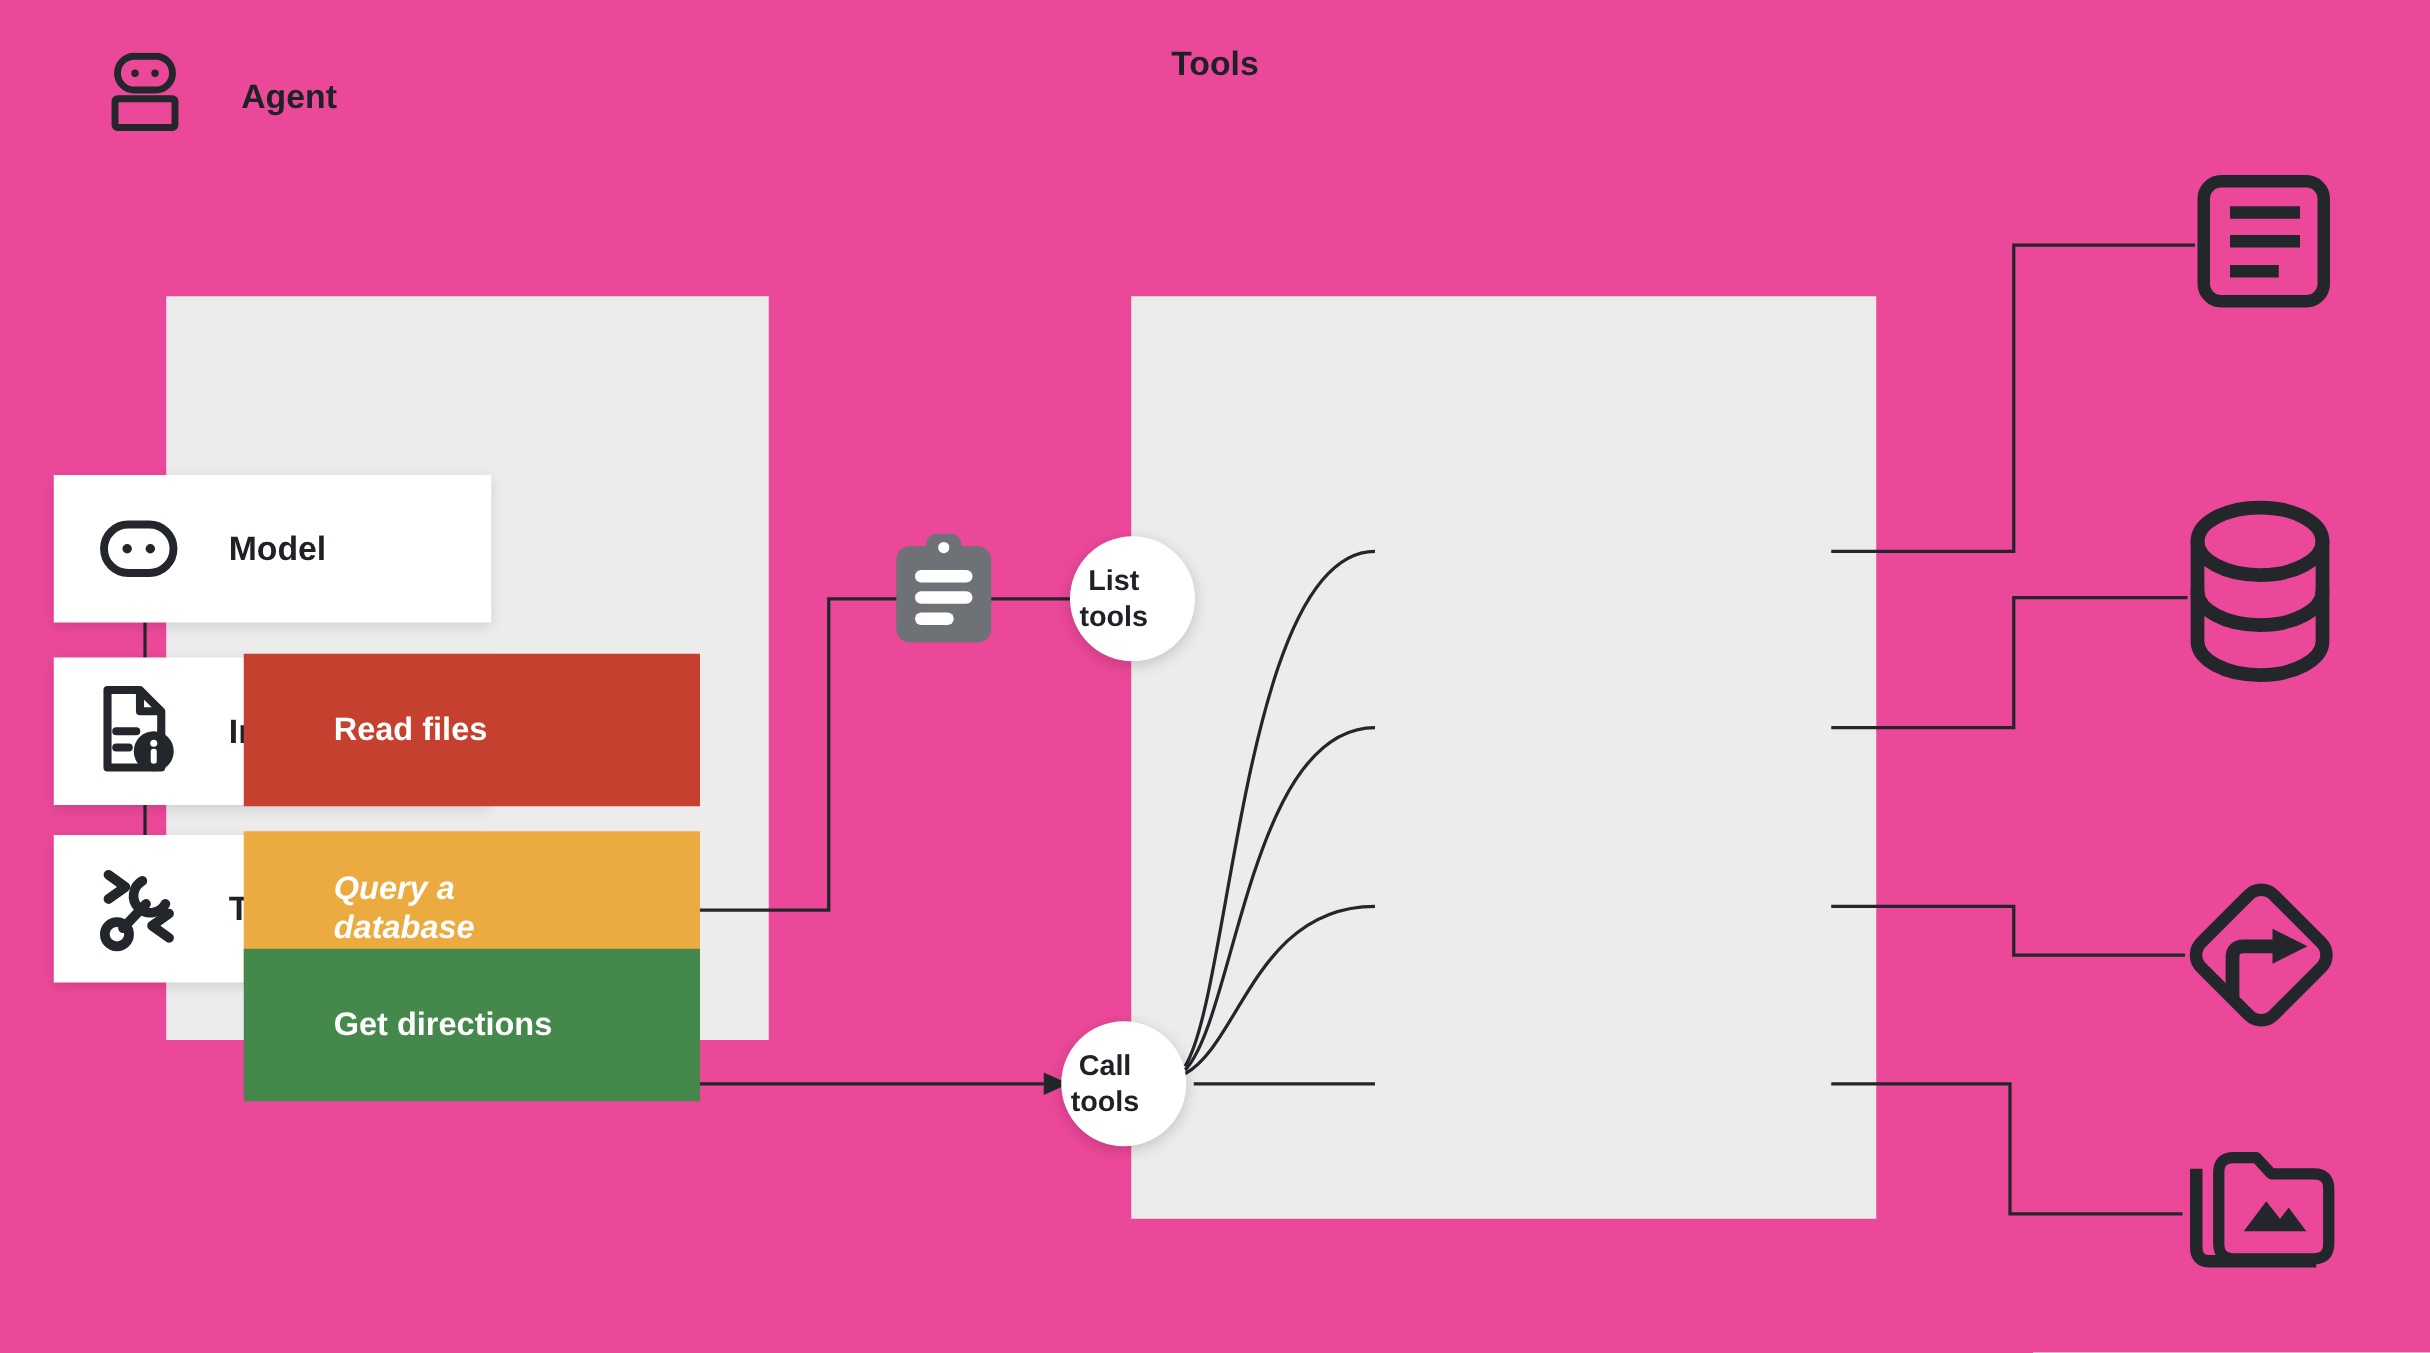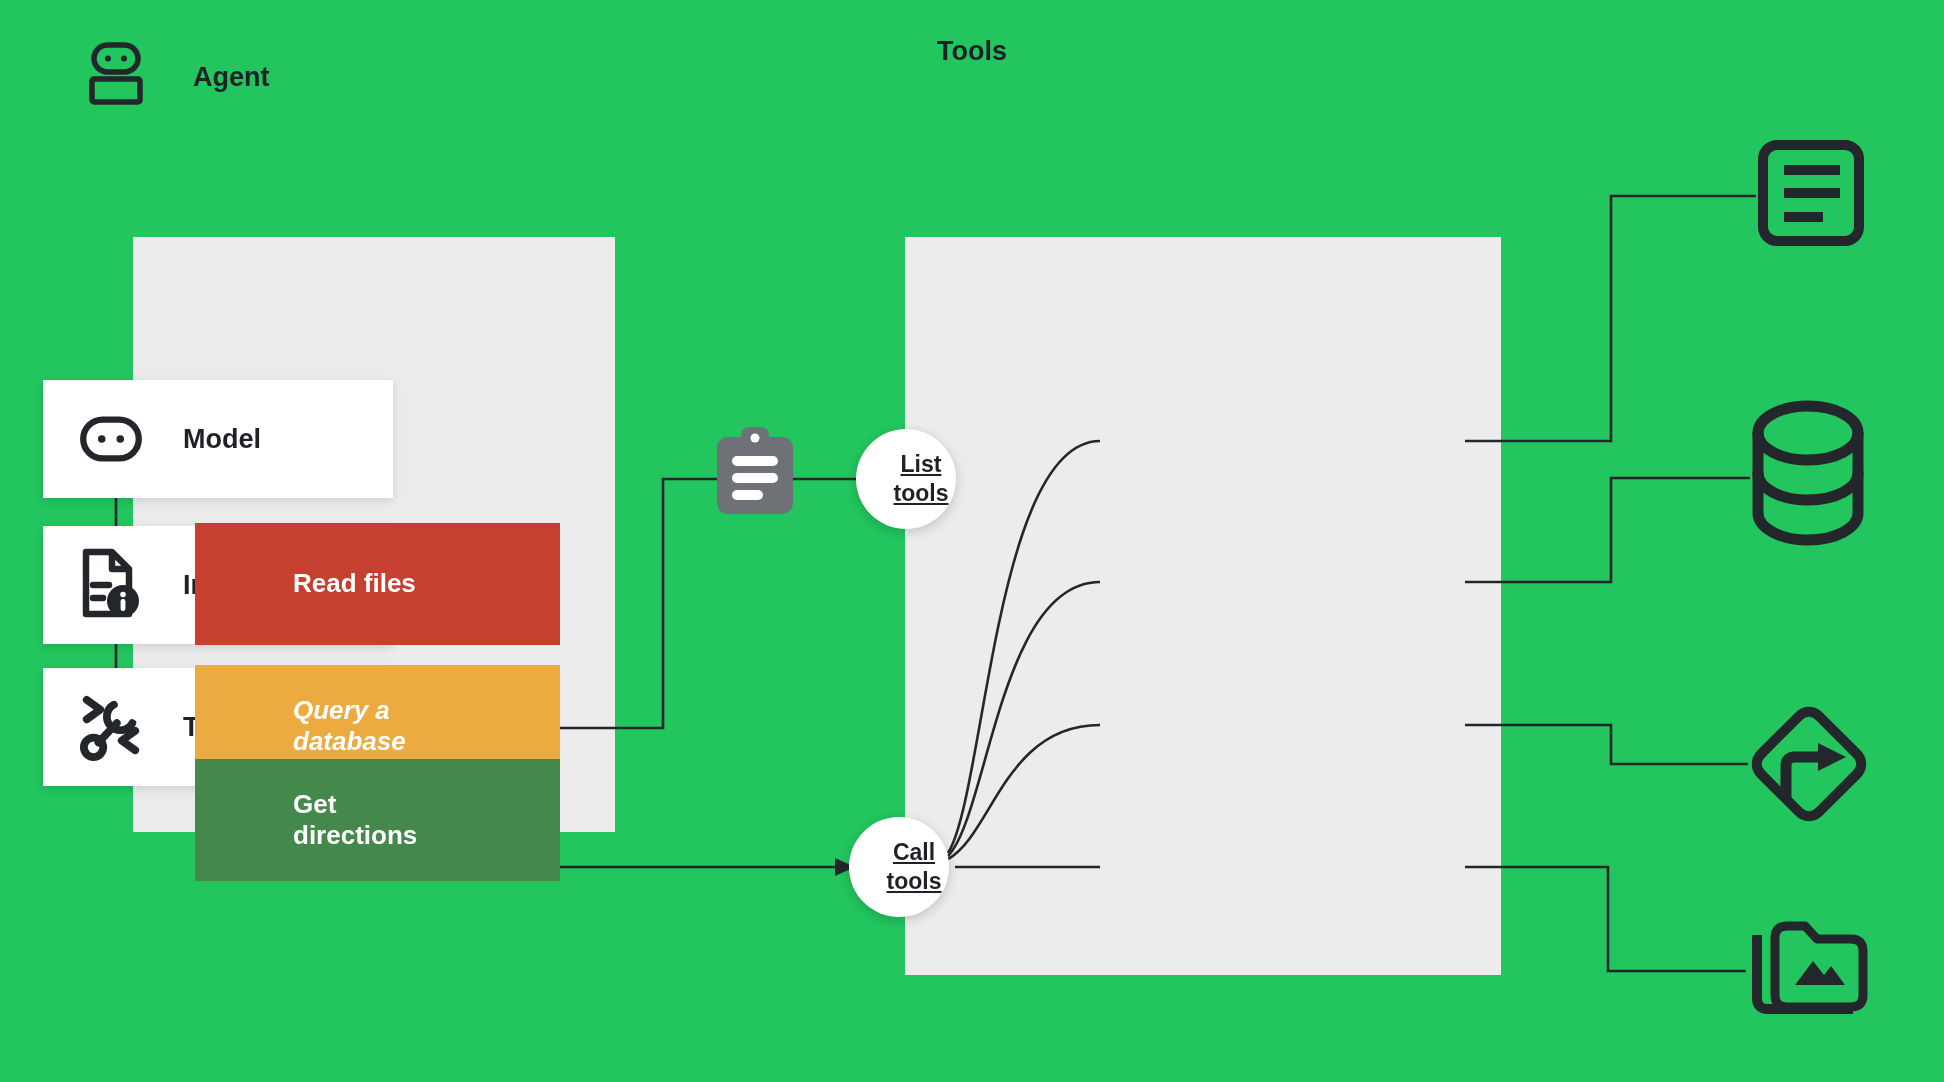--- a/index.html
+++ b/index.html
@@ -1,36 +1,36 @@
 <!DOCTYPE html>
 <html><head>
 <meta charset="utf-8">
 <style>
   html,body{margin:0;padding:0;background:#fff;}
-  .canvas{position:relative;width:1944px;height:1082px;background:#22c55e;overflow:hidden;
+  .canvas{position:relative;width:1944px;height:1082px;background:#ec4899;overflow:hidden;
           font-family:"Liberation Sans",sans-serif;color:#1e2126;}
   .wires{position:absolute;left:0;top:0;z-index:1;}
   .panel{position:absolute;background:#ececec;z-index:0;}
   .panel-agent{left:133px;top:237px;width:482px;height:595px;}
   .panel-tools{left:905px;top:237px;width:596px;height:738px;}
   .panel-title{font-size:27px;font-weight:bold;color:#1e2126;}
   .agent-head{position:absolute;left:83px;top:42px;display:flex;align-items:center;gap:44px;z-index:2;}
   .tools-title{position:absolute;left:0;top:36px;width:100%;text-align:center;z-index:2;}
   .row{position:absolute;left:43px;width:350px;height:118px;background:#fff;z-index:2;
        display:flex;align-items:center;padding-left:36px;box-sizing:border-box;
        box-shadow:0 3px 10px rgba(0,0,0,0.13);text-align:center;}
   .row .ric{width:64px;display:flex;justify-content:center;}
   .row .rlabel{margin-left:40px;font-size:27px;font-weight:bold;}
   .tool-box{position:absolute;left:195px;width:365px;height:122px;z-index:2;
             display:flex;flex-direction:column;justify-content:center;
-            padding-left:98px;padding-right:110px;box-sizing:border-box;}
+            padding-left:72px;padding-right:110px;box-sizing:border-box;}
   .tool-box .tlabel{color:#fff;font-size:26px;font-weight:bold;line-height:1.2;}
   .node-circle{position:absolute;width:100px;height:100px;border-radius:50%;background:#fff;z-index:3;
-               box-shadow:0 3px 12px rgba(0,0,0,0.18);display:flex;align-items:center;justify-content:flex-end;
-               text-align:center;text-decoration:underline;}
+               box-shadow:0 3px 12px rgba(0,0,0,0.18);display:flex;align-items:center;justify-content:flex-start;
+               text-align:center;}
   .node-circle .clabel{width:70px;font-size:23px;font-weight:bold;line-height:1.25;}
 </style>
 </head>
 <body>
 
 <div class="canvas">
 
   <div class="panel panel-agent"></div>
   <div class="panel panel-tools"></div>
 

